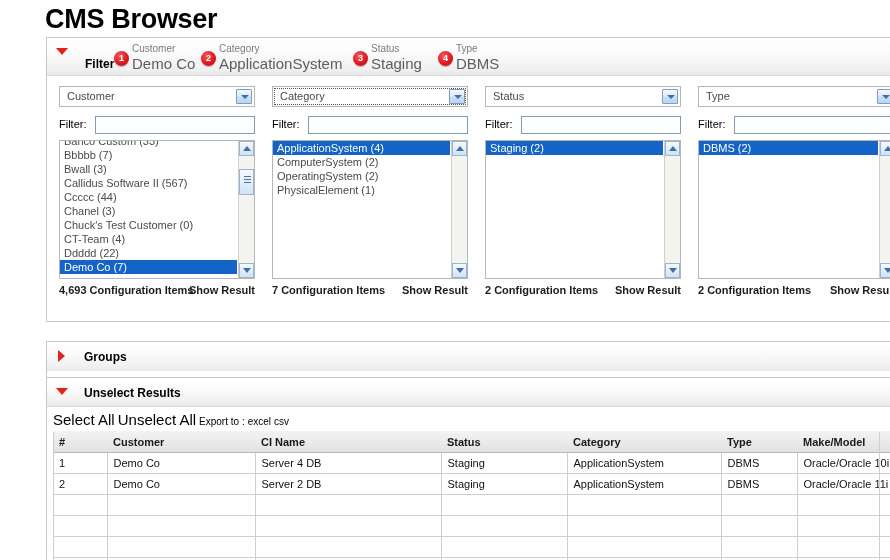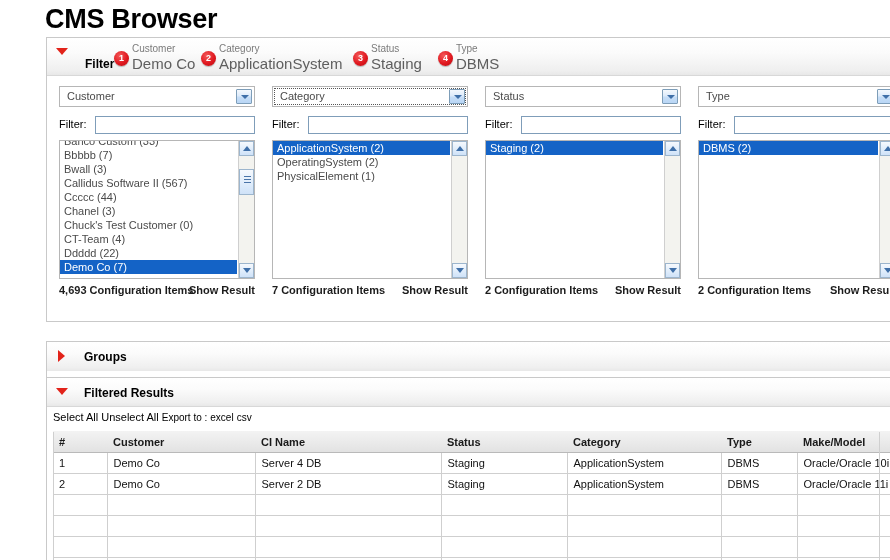--- a/index.html
+++ b/index.html
@@ -134,21 +134,21 @@
   
   #groups-panel{top:341px;width:862px;height:43px;}
   #groups-panel .panel-head{border-bottom:none;height:29px;}
   #groups-panel .panel-title{left:37px;top:8px;}
 
   
   #results-panel{top:377px;width:862px;height:196px;border-bottom:none;}
   #results-panel .panel-head{height:29px;}
   #results-panel .panel-title{left:37px;top:8px;}
   .toolbar{position:relative;height:20px;padding:4px 0 0 6px;white-space:nowrap;}
-  .toolbar a{font-size:11px;color:#000;text-decoration:none;cursor:pointer;}
+  .toolbar a{font-size:15px;color:#000;text-decoration:none;cursor:pointer;}
   .toolbar .sep{display:inline-block;width:3px;}
   .toolbar .small{font-size:10px;}
 
   table.res{
     width:826px;margin-left:6px;border-collapse:collapse;
     table-layout:fixed;
   }
   table.res th{
     background:linear-gradient(to bottom,#f3f3f3 0%,#eaeaea 55%,#e2e2e2 100%);
     border-bottom:1px solid #b9b9b9;
@@ -241,21 +241,22 @@
           </div>
         </div>
         <div class="fcol" style="left: 225px; width: 196px;">
           <div class="fsel focused"><span>Category</span><span class="arrowbox"></span></div>
           <div class="frow">
             <span class="flabel">Filter:</span>
             <input type="text" class="finput" placeholder="" style="width: 160px;">
           </div>
           <div class="flist">
             <div class="flist-inner">
-              <div class="opt sel">ApplicationSystem (2)</div>
+              <div class="opt sel">ApplicationSystem (4)</div>
+              <div class="opt">ComputerSystem (2)</div>
               <div class="opt">OperatingSystem (2)</div>
               <div class="opt">PhysicalElement (1)</div>
             </div>
             <div class="sbar">
               <div class="sbtn up"></div>
               <div class="sbtn dn"></div>
             </div>
           </div>
           <div class="fstatus">
             <span class="cnt">7 Configuration Items</span>
@@ -308,21 +309,21 @@
   <div class="panel" id="groups-panel">
     <div class="panel-head">
       <span class="twisty right"></span>
       <span class="panel-title">Groups</span>
     </div>
   </div>
 
   <div class="panel" id="results-panel">
     <div class="panel-head">
       <span class="twisty down"></span>
-      <span class="panel-title">Filtered Results</span>
+      <span class="panel-title">Unselect Results</span>
     </div>
     <div class="toolbar">
       <a>Select All</a><span class="sep"></span><a>Unselect All</a><span class="sep"></span><span class="small">Export to :</span><span class="sep"></span><a class="small">excel</a><span class="sep"></span><a class="small">csv</a>
     </div>
     <div class="tbl-left-edge"></div>
     <div class="tbl-right-edge"></div>
     <table class="res">
       <thead>
           <tr id="res-head">
             <th style="width: 48px;">#</th>

